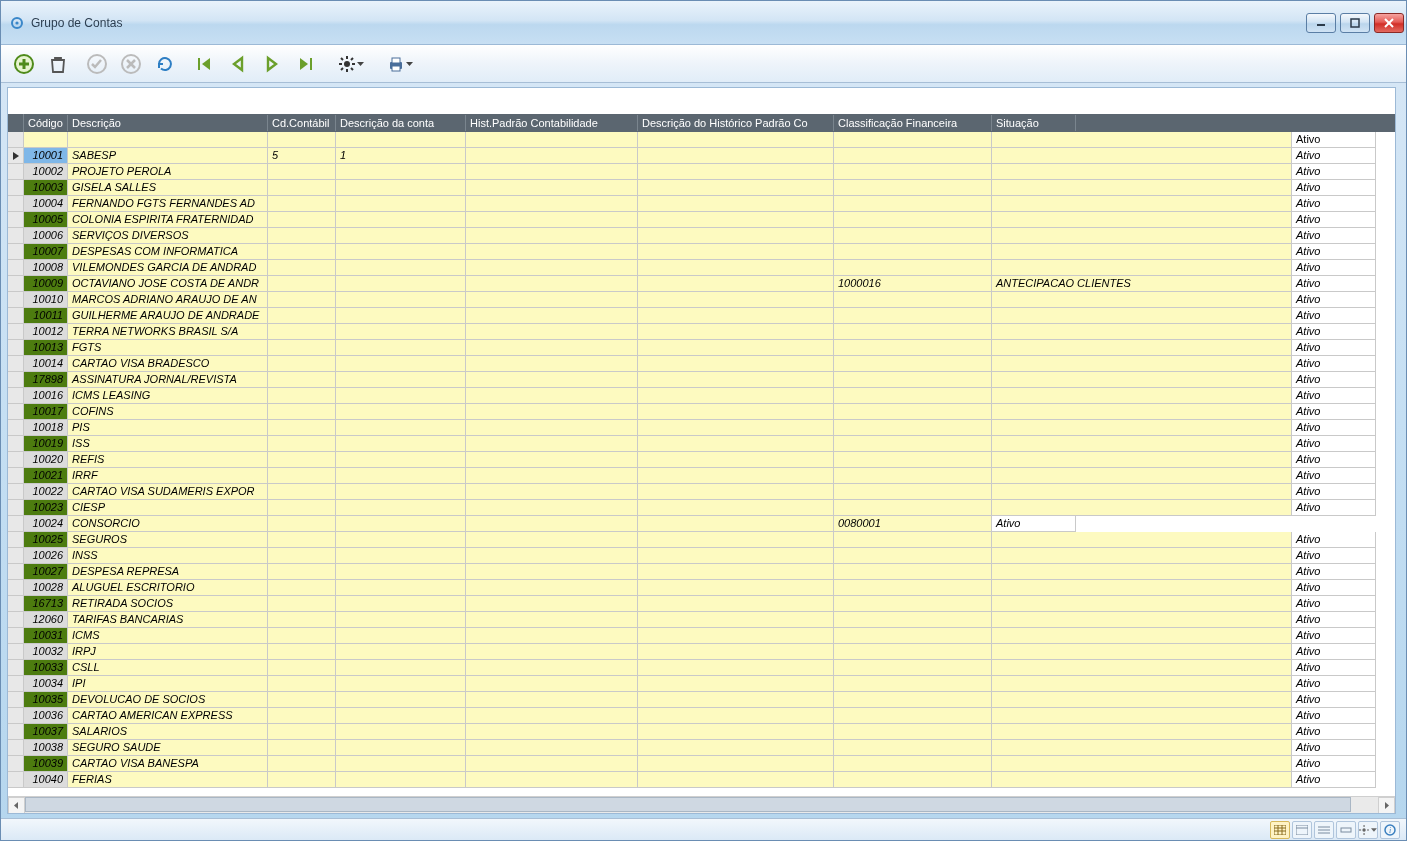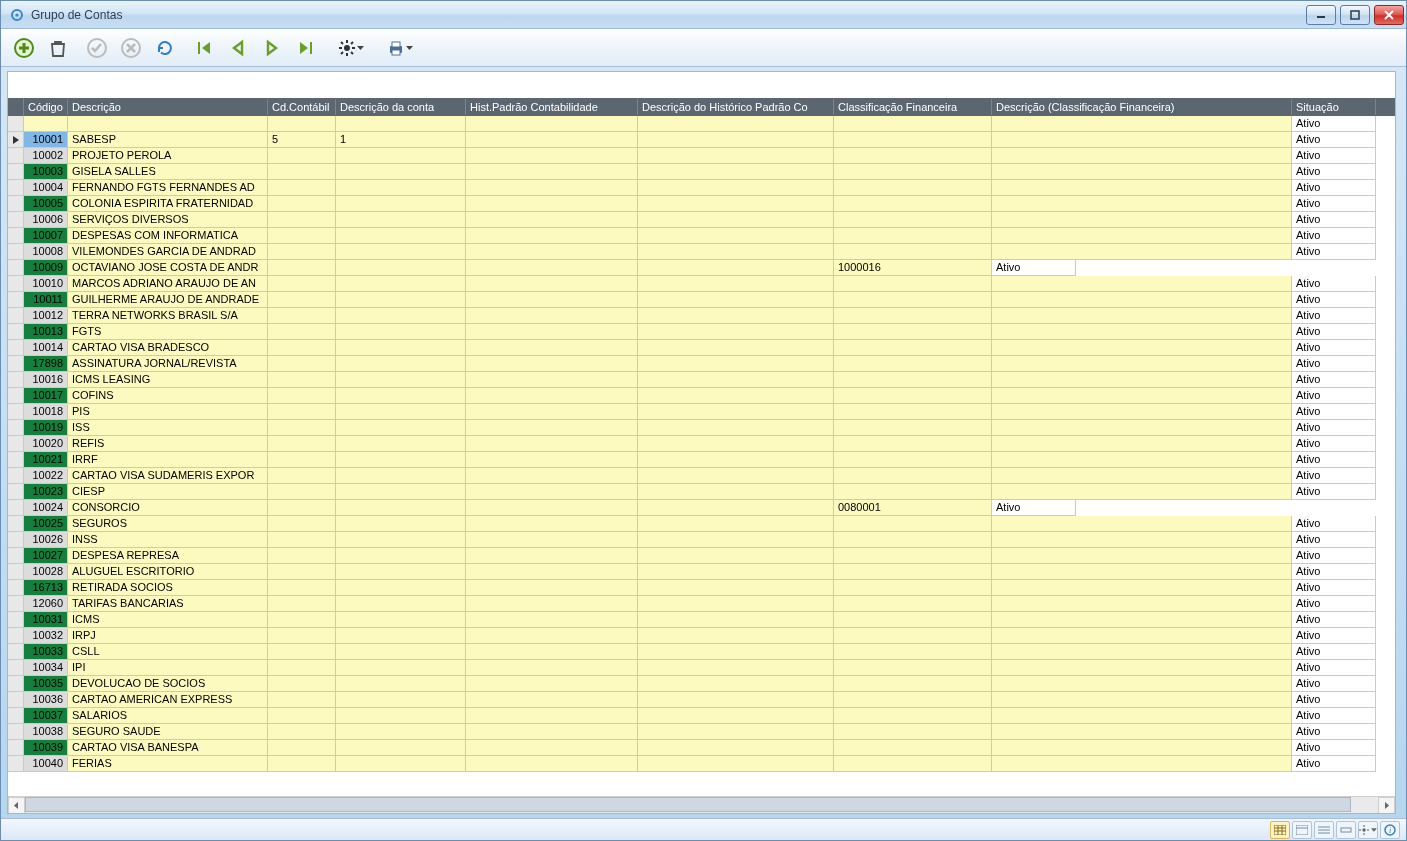--- a/index.html
+++ b/index.html
@@ -13,21 +13,21 @@
   .window {
     width: 1407px;
     height: 841px;
     background: linear-gradient(to bottom, #d9e8f6 0%, #c5dff3 50%, #b5d6ee 100%);
     border: 1px solid #6a8db3;
     display: flex;
     flex-direction: column;
     position: relative;
   }
   .titlebar {
-    height: 28px;
+    height: 44px;
     background: linear-gradient(to bottom, #eaf3fb 0%, #d3e5f5 45%, #bcd8ef 55%, #c7dff3 100%);
     display: flex;
     align-items: center;
     padding: 0 0 0 8px;
     border-bottom: 1px solid #9cb9d6;
   }
   .title-icon {
     width: 16px; height: 16px; margin-right: 6px;
     display:flex; align-items:center; justify-content:center;
   }
@@ -100,37 +100,38 @@
     background:#fdfac0;
     height:100%;
   }
   .filter-row .fc.indicator { background:#e8e8e8; width:16px; }
   .filter-row .fc.sit { background:#fff; padding:1px 4px; }
   .grid-body {
     flex:1;
     overflow-y:scroll;
     overflow-x:hidden;
     background:#fff;
+    font-style:italic;
   }
   .grow {
     display:flex;
     height:16px;
     font-size:11px;
   }
   .grow .gc {
     border-right:1px solid #c9c9c9;
     border-bottom:1px solid #c9c9c9;
     padding:1px 4px;
     overflow:hidden; white-space:nowrap;
   }
   .grow .gc.indicator {
     background:#e8e8e8; width:16px; padding:0;
     display:flex; align-items:center; justify-content:center;
   }
-  .grow .gc.codigo { text-align:right; background:#15803d; }
+  .grow .gc.codigo { text-align:right; background:#4d7c0f; }
   .grow.sel .gc.codigo { background:#7fb7e8; }
   .grow .gc.data { background:#fdfac0; }
   .grow .gc.sit { background:#fff; }
   .grow.alt .gc.codigo { background:#dcdcdc; }
   .h-scroll {
     height:17px;
     background:#f0f0f0;
     border-top:1px solid #cfcfcf;
     display:flex; align-items:center;
   }
@@ -286,21 +287,20 @@
 
     <div class="grid-header">
       <div class="row-indicator-h w-ind"></div>
       <div class="gh w-cod">Código</div>
       <div class="gh w-desc">Descrição</div>
       <div class="gh w-cdc">Cd.Contábil</div>
       <div class="gh w-dc">Descrição da conta</div>
       <div class="gh w-hp">Hist.Padrão Contabilidade</div>
       <div class="gh w-dhp">Descrição do Histórico Padrão Co</div>
       <div class="gh w-cf">Classificação Financeira</div>
-      <div class="gh w-dcf">Descrição (Classificação Financeira)</div>
       <div class="gh w-sit">Situação</div>
     </div>
 
     <div class="filter-row">
       <div class="fc indicator w-ind"></div>
       <div class="fc w-cod"></div>
       <div class="fc w-desc"></div>
       <div class="fc w-cdc"></div>
       <div class="fc w-dc"></div>
       <div class="fc w-hp"></div>
@@ -413,20 +413,21 @@
         </div>
         <div class="grow">
           <div class="gc indicator w-ind"></div>
           <div class="gc w-cod codigo">10009</div>
           <div class="gc w-desc data">OCTAVIANO JOSE COSTA DE ANDR</div>
           <div class="gc w-cdc data"></div>
           <div class="gc w-dc data"></div>
           <div class="gc w-hp data"></div>
           <div class="gc w-dhp data"></div>
           <div class="gc w-cf data">1000016</div>
+          <div class="gc w-dcf data">ANTECIPACAO CLIENTES</div>
           <div class="gc w-sit sit">Ativo</div>
         </div>
         <div class="grow alt">
           <div class="gc indicator w-ind"></div>
           <div class="gc w-cod codigo">10010</div>
           <div class="gc w-desc data">MARCOS ADRIANO ARAUJO DE AN</div>
           <div class="gc w-cdc data"></div>
           <div class="gc w-dc data"></div>
           <div class="gc w-hp data"></div>
           <div class="gc w-dhp data"></div>

